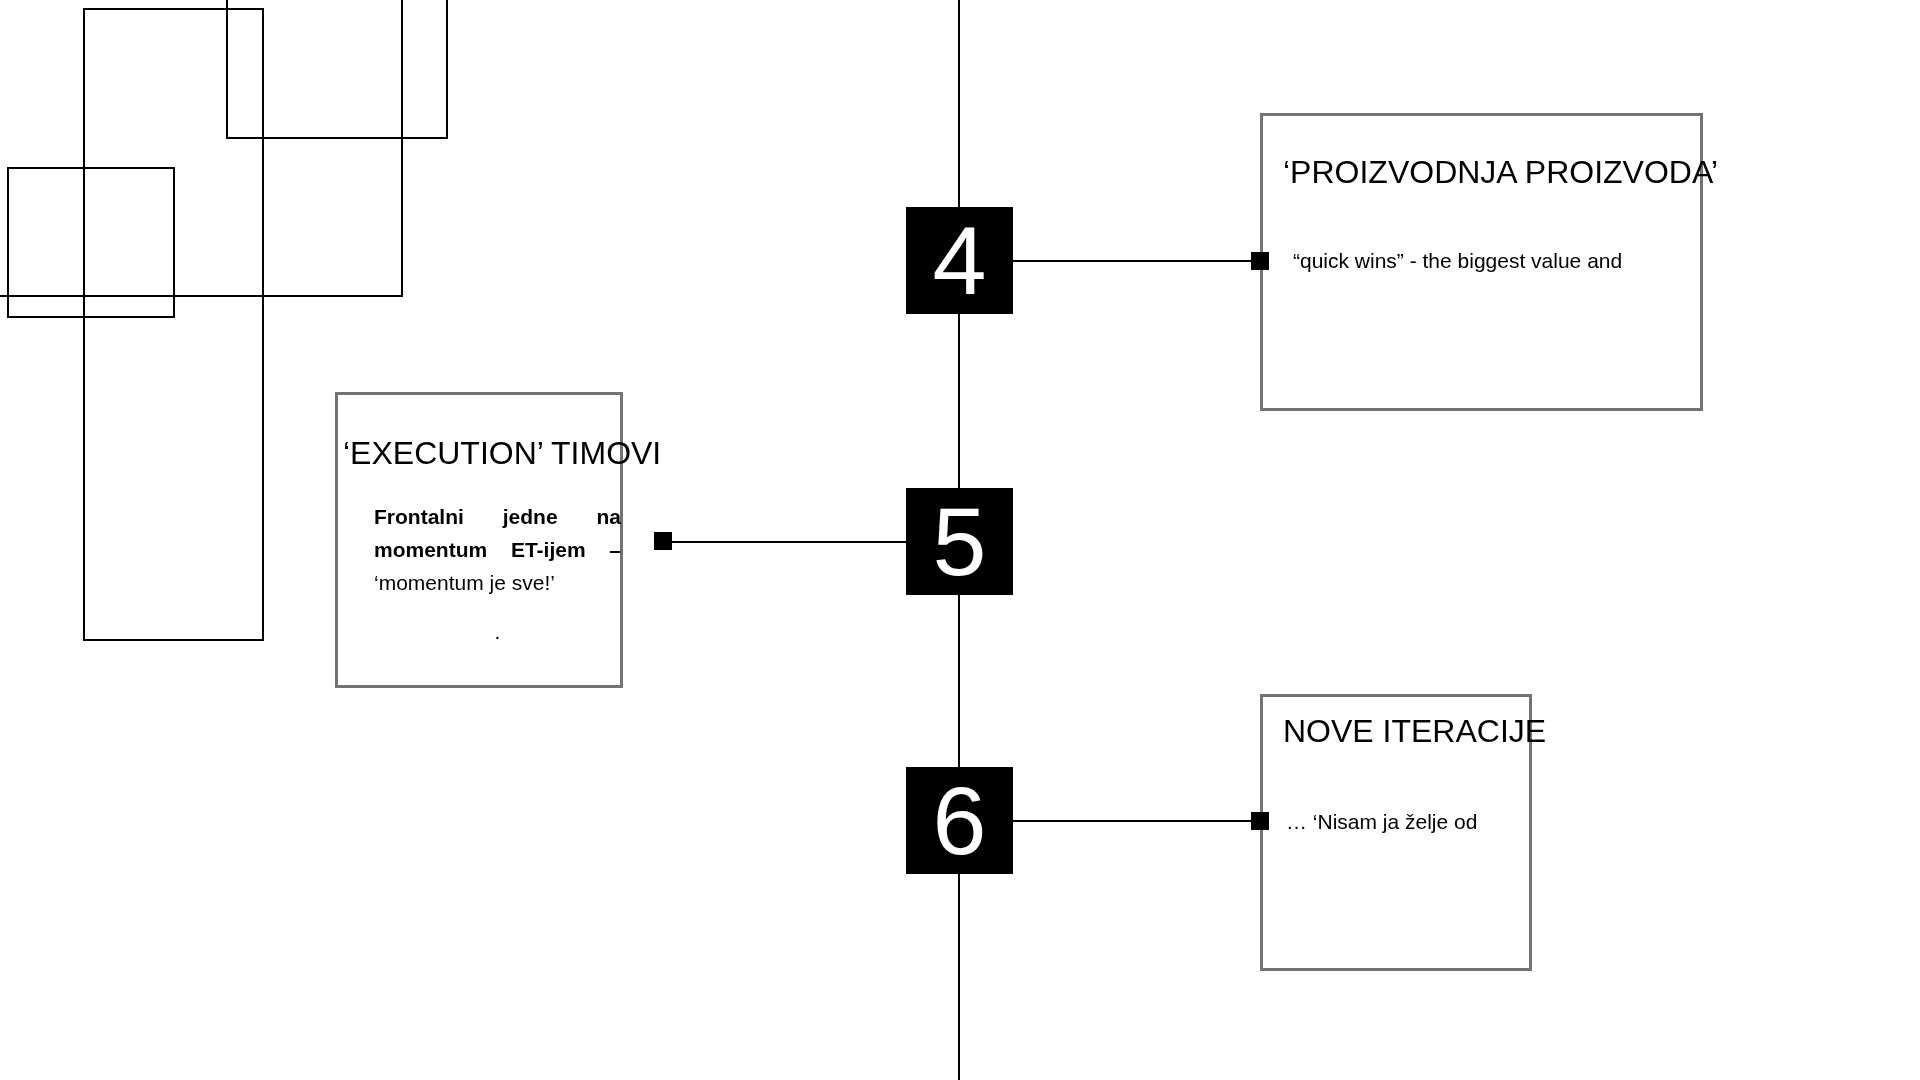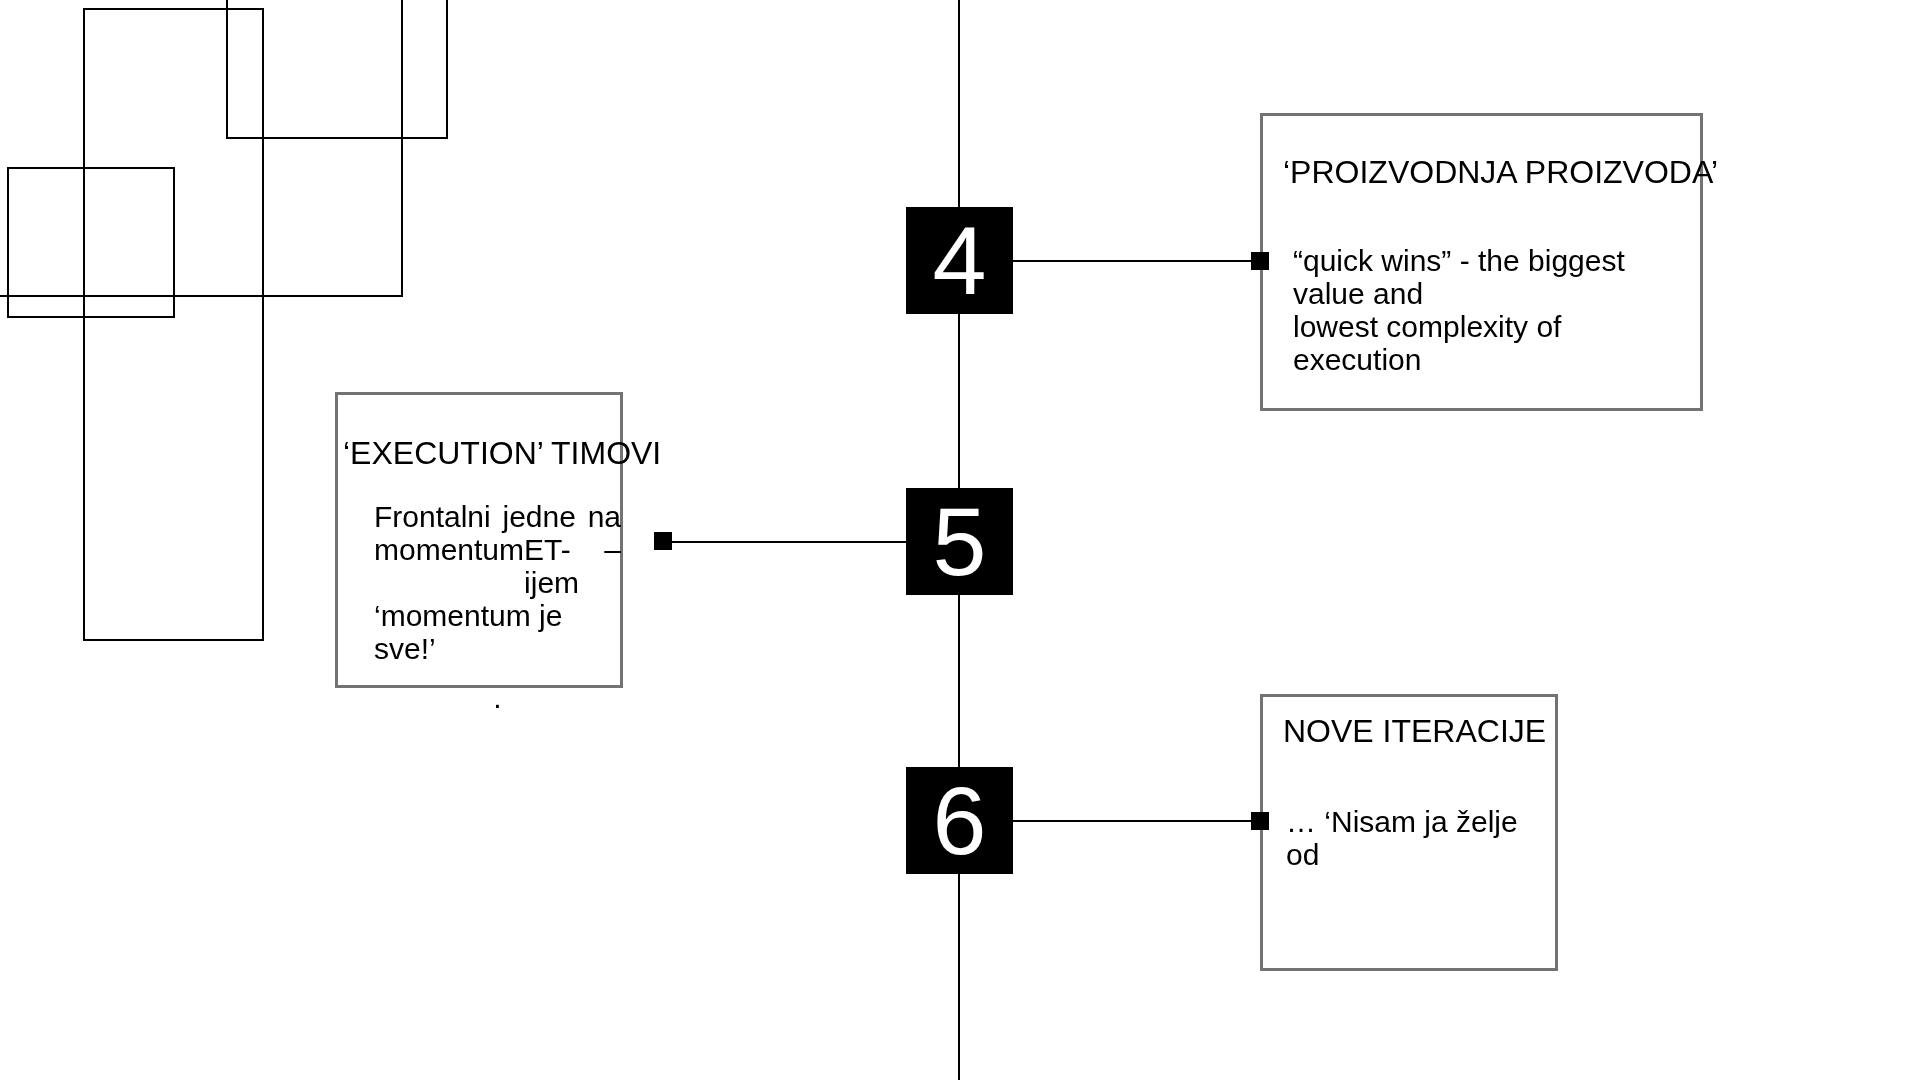--- a/index.html
+++ b/index.html
@@ -58,40 +58,40 @@
   .callout {
     position: absolute;
     background: #ffffff;
     border: 3px solid #737373;
     box-sizing: border-box;
     z-index: 5;
     color: #000000;
   }
   .box4 { left: 1260px; top: 113px; width: 443px; height: 298px; }
   .box5 { left: 335px;  top: 392px; width: 288px; height: 296px; }
-  .box6 { left: 1260px; top: 694px; width: 298px; height: 277px; }
+  .box6 { left: 1260px; top: 694px; width: 272px; height: 277px; }
   .callout .title {
     position: absolute;
     font-size: 32px;
     line-height: 1.15;
     white-space: nowrap;
   }
   .t4 { left: 20px; top: 38px; }
   .t5 { left: 5px;  top: 40px; }
   .t6 { left: 20px; top: 16px; }
   .callout .body {
     position: absolute;
-    font-size: 30px;
+    font-size: 21px;
     line-height: 33px;
   }
   .b4 { left: 30px; top: 128px; width: 390px; }
   .b5 { left: 36px; top: 105px; width: 247px; }
   .b6 { left: 23px; top: 108px; width: 260px; }
   
-  .jline { display: flex; justify-content: space-between; }
+  .jline { display: flex; justify-content: space-between; font-weight: bold; }
   .dotline { text-align: center; margin-top: 16px; }
 </style>
 </head>
 <body>
 
 <div class="stage">
 
   <div id="decor-layer">
       <div class="decor-rect" style="left: -40px; top: -40px; width: 443px; height: 337px;"></div>
       <div class="decor-rect" style="left: 83px; top: 8px; width: 181px; height: 633px;"></div>
@@ -112,21 +112,20 @@
     <span>5</span>
   </div>
   <div class="numsq s6">
     <span>6</span>
   </div>
 
   <div class="callout box4">
     <div class="title t4">‘PROIZVODNJA PROIZVODA’</div>
     <div class="body b4">
       <div>“quick wins” - the biggest value and</div>
-      <div>lowest complexity of execution</div>
     </div>
   </div>
 
   <div class="callout box5">
     <div class="title t5">‘EXECUTION’ TIMOVI</div>
     <div class="body b5">
       <div class="jline">
         <span>Frontalni</span>
         <span>jedne</span>
         <span>na</span>

